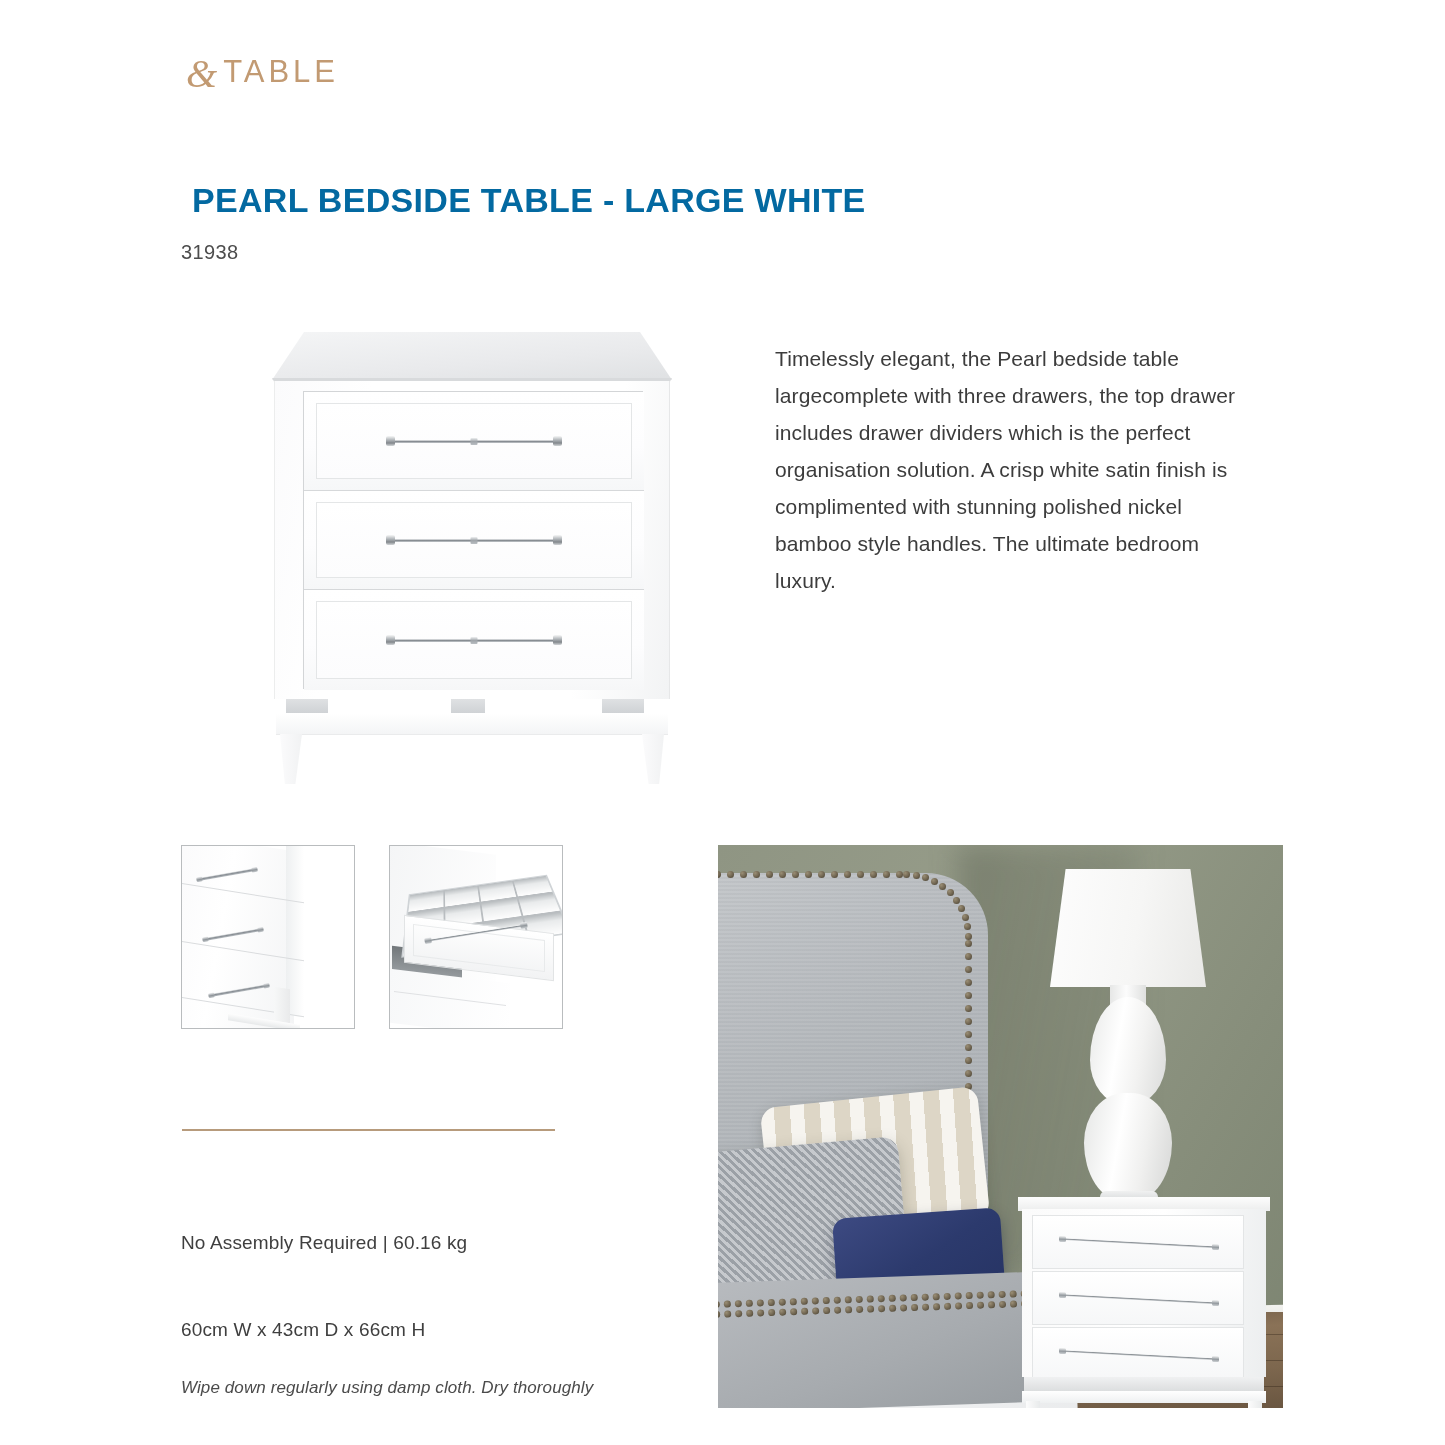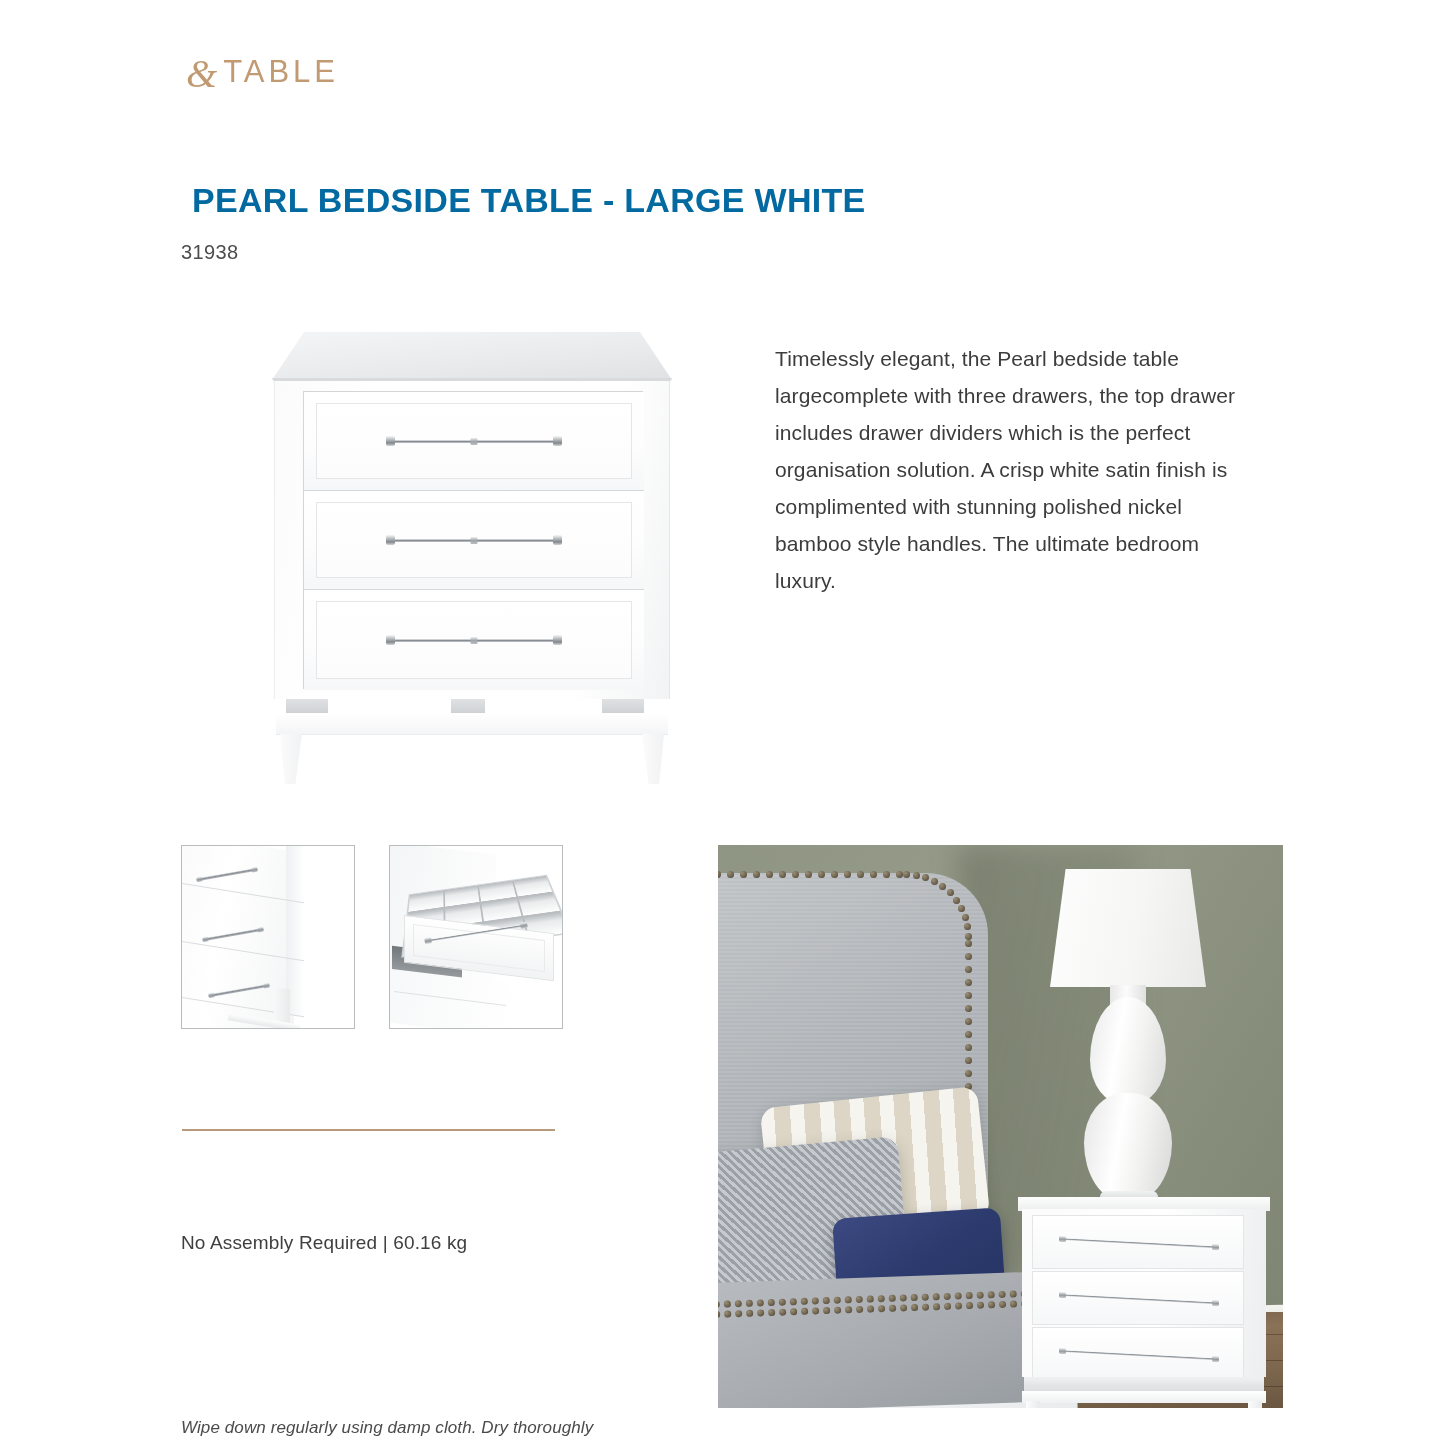--- a/index.html
+++ b/index.html
@@ -368,21 +368,20 @@
   .specs div { white-space: pre; }
 
   .care-note {
     position: absolute;
     left: 181px;
     top: 1378px;
     font-size: 17px;
     font-style: italic;
     color: #4b4b4b;
     letter-spacing: 0.1px;
-    margin-top: 40px;
   }
 
   
   .lifestyle {
     position: absolute;
     left: 718px;
     top: 845px;
     width: 565px;
     height: 563px;
     overflow: hidden;
@@ -718,20 +717,21 @@
         <div class="hk l"></div>
         <div class="hk r"></div>
     </div>
   </div>
 </div>
 
 <div class="rule"></div>
 
 <div class="specs">
   <div>No Assembly Required | 60.16 kg</div>
+  <div>60cm W x 43cm D x 66cm H</div>
   
   
   
 </div>
 
 <div class="care-note">Wipe down regularly using damp cloth. Dry thoroughly</div>
 
 <div class="lifestyle">
   <div class="ls-wall"></div>
   <div class="ls-wall-shadow"></div>

